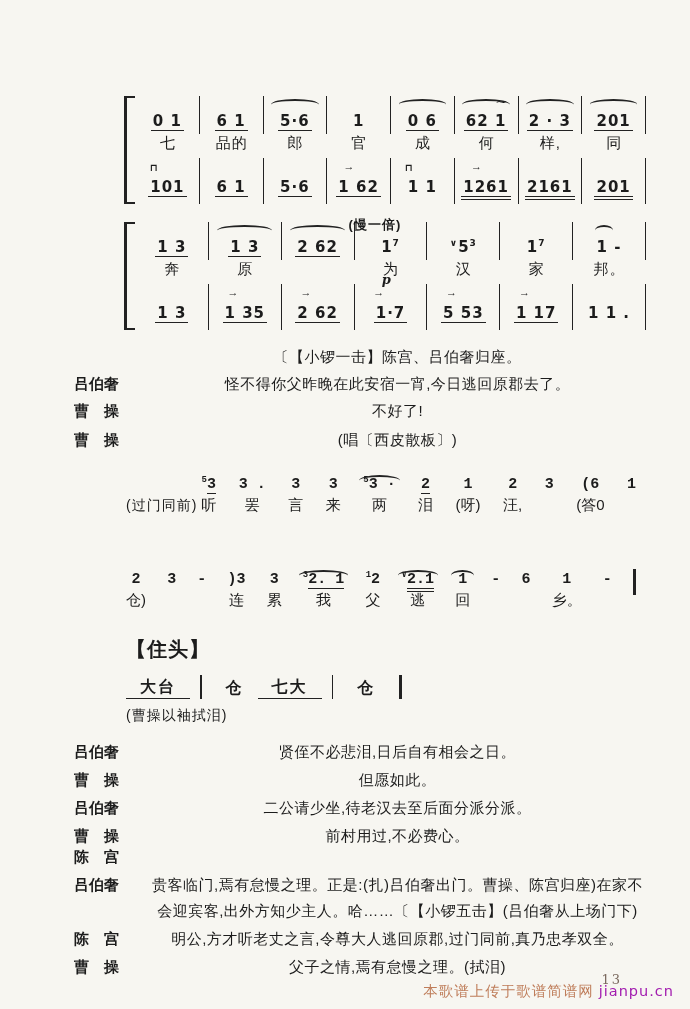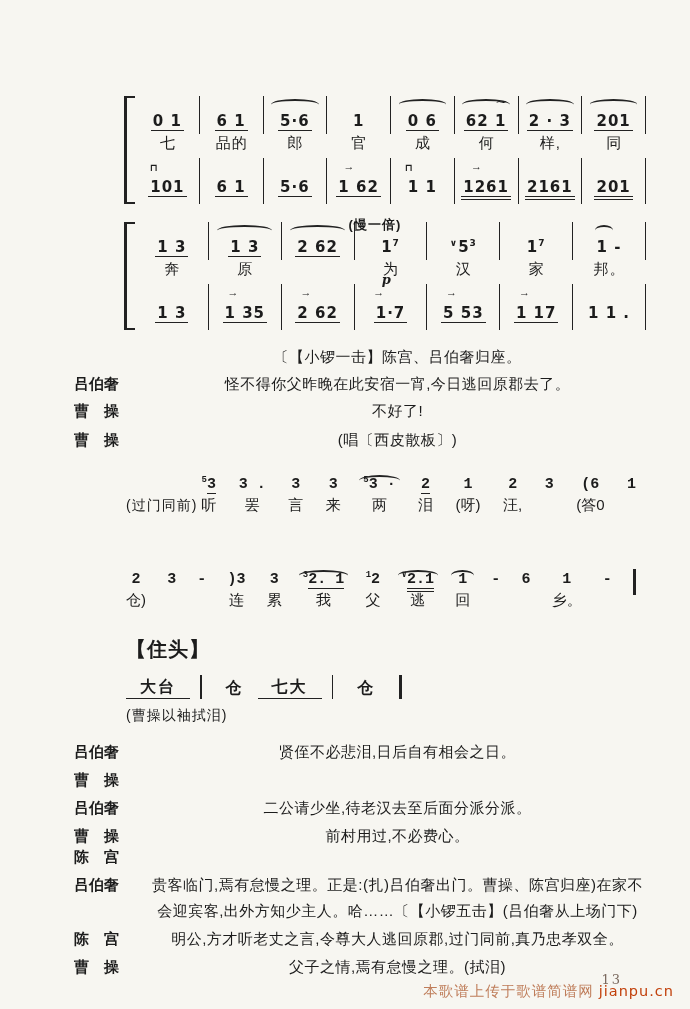--- a/index.html
+++ b/index.html
@@ -77,21 +77,21 @@
   
   .footer{position:absolute;right:12px;bottom:4px;width:360px;height:44px;}
   .pageno{
     position:absolute;right:56px;bottom:18px;color:#7b6a5f;font-size:13px;
     font-family:"DejaVu Serif",serif;letter-spacing:2px;
   }
   .watermark{
     position:absolute;right:4px;bottom:4px;font-size:14.5px;color:#bf7d5a;
     letter-spacing:1px;white-space:nowrap;
   }
-  .watermark .domain{color:#c2410c;font-family:"DejaVu Sans",sans-serif;}
+  .watermark .domain{color:#a21caf;font-family:"DejaVu Sans",sans-serif;}
 </style>
 </head>
 <body>
 
 <div class="page">
 
   <div class="sysrow">
     <div class="bracket"></div>
     <div class="system" id="system1" style="grid-template-columns: repeat(8, 1fr);">
         <div class="cell v"><span class="note u1">0 1</span></div>
@@ -298,20 +298,21 @@
     <div class="zt-note">(曹操以袖拭泪)</div>
   </div>
 
   <div class="dlg dlg2" id="dialogue2">
       <div class="dlg-row">
         <div class="spk">吕伯奢</div>
         <div class="txt">贤侄不必悲泪,日后自有相会之日。</div>
       </div>
       <div class="dlg-row">
         <div class="spk">曹　操</div>
+        <div class="txt">但愿如此。</div>
       </div>
       <div class="dlg-row">
         <div class="spk">吕伯奢</div>
         <div class="txt">二公请少坐,待老汉去至后面分派分派。</div>
       </div>
       <div class="dlg-row">
         <div class="spk">曹　操<span class="s2">陈　宫</span></div>
         <div class="txt">前村用过,不必费心。</div>
       </div>
       <div class="dlg-row">

